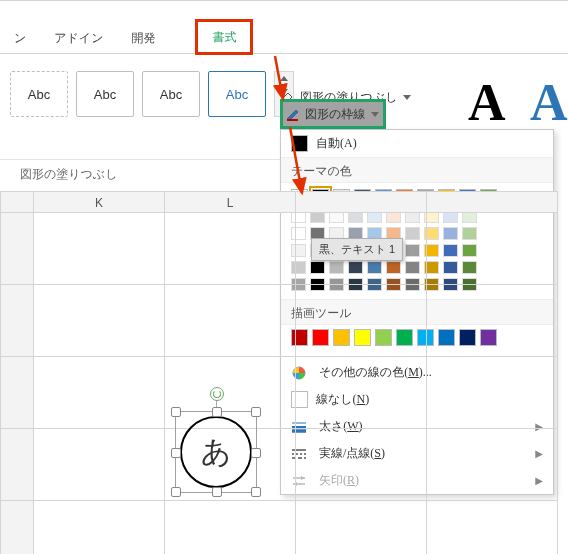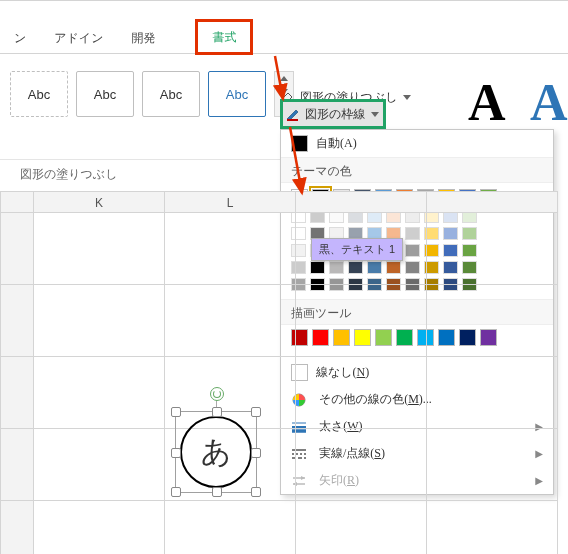--- a/index.html
+++ b/index.html
@@ -17,36 +17,36 @@
   .swatch.blue{border-color:#2e75b6;color:#2e75b6;}
   .gallery-more{width:18px;height:44px;border:1px solid #d4d4d4;background:#f3f3f3;display:flex;flex-direction:column;align-items:center;justify-content:space-around;}
   .tri{width:0;height:0;border-left:4px solid transparent;border-right:4px solid transparent;}
   .tri.up{border-bottom:5px solid #666;}
   .tri.dn{border-top:5px solid #666;}
   .grp-label{position:absolute;top:165px;left:20px;font-size:12px;color:#666;}
   .grp-bar{position:absolute;top:158px;left:0;width:280px;border-top:1px solid #e5e5e5;}
   
   .fillbtn,.outlinebtn{position:absolute;left:280px;height:24px;display:flex;align-items:center;font-size:12px;}
   .fillbtn{top:84px;}
-  .outlinebtn{top:98px;border:3px solid #21a366;background:#e5e5e5;padding:0 4px 0 2px;justify-content:space-between;}
+  .outlinebtn{top:98px;border:3px solid #21a366;background:#a3a3a3;padding:0 4px 0 2px;justify-content:space-between;}
   .icn{width:16px;height:16px;display:inline-flex;align-items:center;justify-content:center;margin-right:4px;}
   .drop{margin-left:6px;}
   .bigA{position:absolute;top:72px;font-family:"Times New Roman",serif;font-size:52px;font-weight:bold;}
   .bigA.a1{left:468px;color:#000;}
   .bigA.a2{left:530px;color:#2e75b6;}
   
   .panel{position:absolute;top:128px;left:280px;width:272px;border:1px solid #c8c8c8;background:#fff;box-shadow:3px 3px 6px rgba(0,0,0,.15);font-family:Liberation Serif, serif;}
   .prow{display:flex;align-items:center;padding:5px 10px;gap:8px;font-size:12px;color:#333;}
   .sect{padding:5px 10px 2px;font-size:12px;color:#555;background:#f7f7f7;border-top:1px solid #eee;border-bottom:1px solid #eee;}
   .swatches{padding:6px 10px 4px;display:flex;gap:4px;}
   .sw{width:15px;height:15px;border:1px solid #bbb;}
   .sw.sel{outline:2px solid #d39e00;outline-offset:1px;}
   .shade-wrap{padding:0 10px 8px;display:grid;grid-template-columns:repeat(10,15px);grid-auto-rows:13px;gap:4px 4px;}
   .sh{border:1px solid #ddd;}
-  .tooltip{position:absolute;top:237px;left:311px;background:#c4b5fd;border:1px solid #b0b0b0;padding:3px 7px;font-size:11px;box-shadow:2px 2px 4px rgba(0,0,0,.2);z-index:10;}
+  .tooltip{position:absolute;top:237px;left:311px;background:#e5e5e5;border:1px solid #b0b0b0;padding:3px 7px;font-size:11px;box-shadow:2px 2px 4px rgba(0,0,0,.2);z-index:10;}
   .stdrow{padding:4px 10px 8px;display:flex;gap:4px;}
   hr.sep{border:none;border-top:1px solid #e5e5e5;margin:2px 0;}
   .chev{margin-left:auto;color:#888;font-size:10px;}
   
   .sheet{position:absolute;top:190px;left:0;right:0;bottom:0;}
   .colhdr{display:flex;height:22px;}
   .ch{flex:0 0 130px;border:1px solid #d4d4d4;border-left:none;background:#f3f3f3;text-align:center;line-height:22px;color:#555;}
   .ch:first-child{flex:0 0 32px;border-left:1px solid #d4d4d4;}
   .rows .r{display:flex;height:72px;}
   .rh{flex:0 0 32px;border:1px solid #d4d4d4;border-top:none;background:#f3f3f3;}
@@ -204,34 +204,34 @@
         <div class="sw" style="background: rgb(255, 255, 0);"></div>
         <div class="sw" style="background: rgb(146, 208, 80);"></div>
         <div class="sw" style="background: rgb(0, 176, 80);"></div>
         <div class="sw" style="background: rgb(0, 176, 240);"></div>
         <div class="sw" style="background: rgb(0, 112, 192);"></div>
         <div class="sw" style="background: rgb(0, 32, 96);"></div>
         <div class="sw" style="background: rgb(112, 48, 160);"></div>
       </div>
     <hr class="sep">
     <div class="prow">
-      <span class="sw" style="background:#fff"></span>
-      <span><span></span>線なし(<span class="u">N</span>)</span>
-    </div>
-    <div class="prow">
       <span class="icn">
         <svg width="16" height="16" viewBox="0 0 16 16">
             <circle cx="8" cy="8" r="6" fill="none" stroke="#888"></circle>
             <path d="M8 2A6 6 0 0 1 14 8L8 8Z" fill="#ff5050"></path>
             <path d="M14 8A6 6 0 0 1 8 14L8 8Z" fill="#33cc33"></path>
             <path d="M8 14A6 6 0 0 1 2 8L8 8Z" fill="#3399ff"></path>
             <path d="M2 8A6 6 0 0 1 8 2L8 8Z" fill="#ffcc00"></path>
           </svg>
       </span>
       <span>その他の線の色(<span class="u">M</span>)...</span>
+    </div>
+    <div class="prow">
+      <span class="sw" style="background:#fff"></span>
+      <span><span></span>線なし(<span class="u">N</span>)</span>
     </div>
     <div class="prow">
       <span class="icn">
         <svg width="16" height="16">
             <line x1="1" y1="4" x2="15" y2="4" stroke="#2e75b6" stroke-width="1"></line>
             <line x1="1" y1="8" x2="15" y2="8" stroke="#2e75b6" stroke-width="2"></line>
             <line x1="1" y1="12" x2="15" y2="12" stroke="#2e75b6" stroke-width="3.5"></line>
           </svg>
       </span>
       <span>太さ(<span class="u">W</span>)</span>

